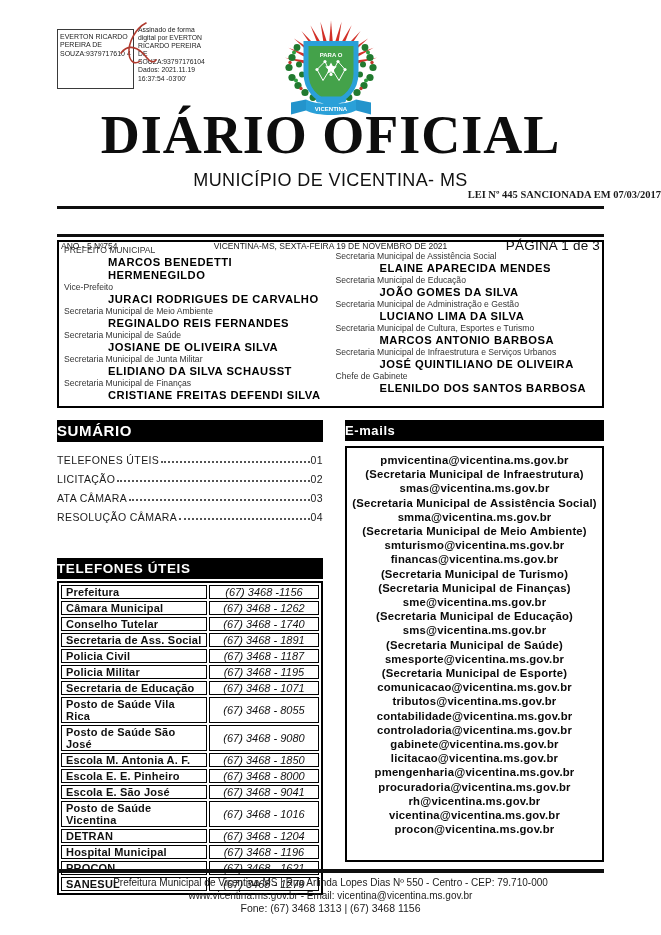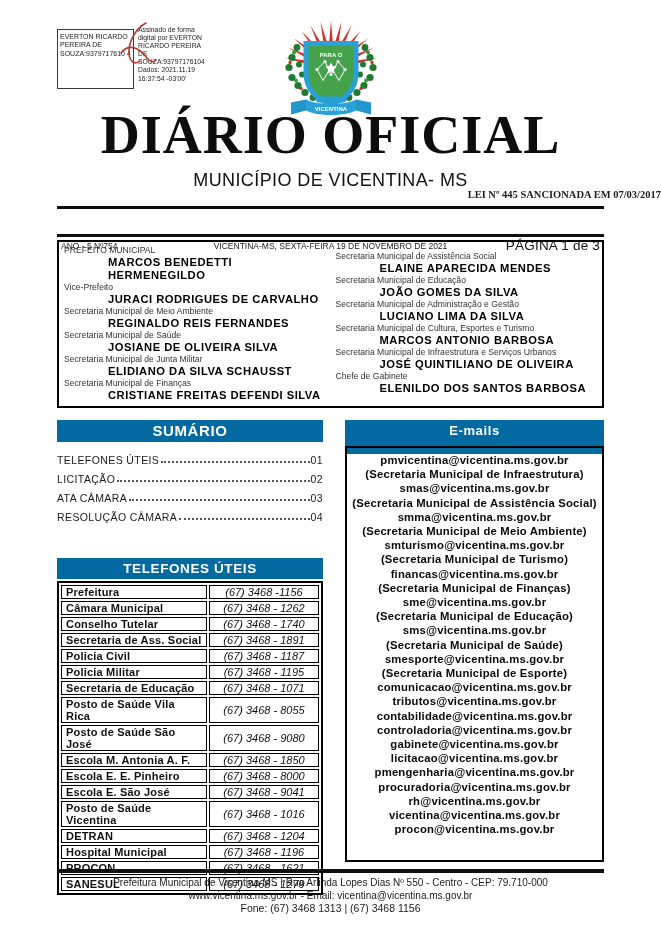--- a/index.html
+++ b/index.html
@@ -41,25 +41,25 @@
   
   .officials { position:absolute; left:57px; top:240px; width:547px; height:168px;
                border:2px solid #000; display:flex; }
   .off-col { flex:1; display:flex; flex-direction:column; justify-content:center;
              padding:3px 2px 5px 5px; }
   .off-role { font-size:8.6px; color:#333; line-height:11px; }
   .off-name { font-size:11.2px; font-weight:bold; letter-spacing:.5px; padding-left:44px;
               line-height:13px; color:#000; }
 
   
-  .bar { position:absolute; background:#0369a1; color:#fff; font-weight:bold;
-         text-align:center; letter-spacing:.6px; }
+  .bar { position:absolute; background:#000000; color:#fff; font-weight:bold;
+         letter-spacing:.6px; }
   .sum-bar { left:57px; top:420px; width:266px; height:22px; font-size:15px; line-height:22px; }
   .ph-bar  { left:57px; top:558px; width:266px; height:21px; font-size:13.5px; line-height:21px; }
-  .em-bar  { left:345px; top:420px; width:259px; height:34px; font-size:13px; line-height:21px; }
+  .em-bar  { left:345px; top:420px; width:259px; height:21px; font-size:13px; line-height:21px; }
 
   
   .sum-list { position:absolute; left:57px; top:447px; width:266px; }
   .sum-item { display:flex; align-items:flex-end; height:19px; font-size:10.5px;
               letter-spacing:.4px; color:#1a1a1a; }
   .sum-dots { flex:1; border-bottom:2px dotted #555; margin:0 1px 3px 2px; }
   .sum-page { padding-bottom:0.5px; }
 
   
   .ph-table { position:absolute; left:57px; top:581px; width:266px;
@@ -378,23 +378,23 @@
       <div class="em-line">smas@vicentina.ms.gov.br</div>
 
       <div class="em-line">(Secretaria Municipal de Assistência Social)</div>
 
       <div class="em-line">smma@vicentina.ms.gov.br</div>
 
       <div class="em-line">(Secretaria Municipal de Meio Ambiente)</div>
 
       <div class="em-line">smturismo@vicentina.ms.gov.br</div>
 
+      <div class="em-line">financas@vicentina.ms.gov.br</div>
+
       <div class="em-line">(Secretaria Municipal de Turismo)</div>
-
-      <div class="em-line">financas@vicentina.ms.gov.br</div>
 
       <div class="em-line">(Secretaria Municipal de Finanças)</div>
 
       <div class="em-line">sme@vicentina.ms.gov.br</div>
 
       <div class="em-line">(Secretaria Municipal de Educação)</div>
 
       <div class="em-line">sms@vicentina.ms.gov.br</div>
 
       <div class="em-line">(Secretaria Municipal de Saúde)</div>

